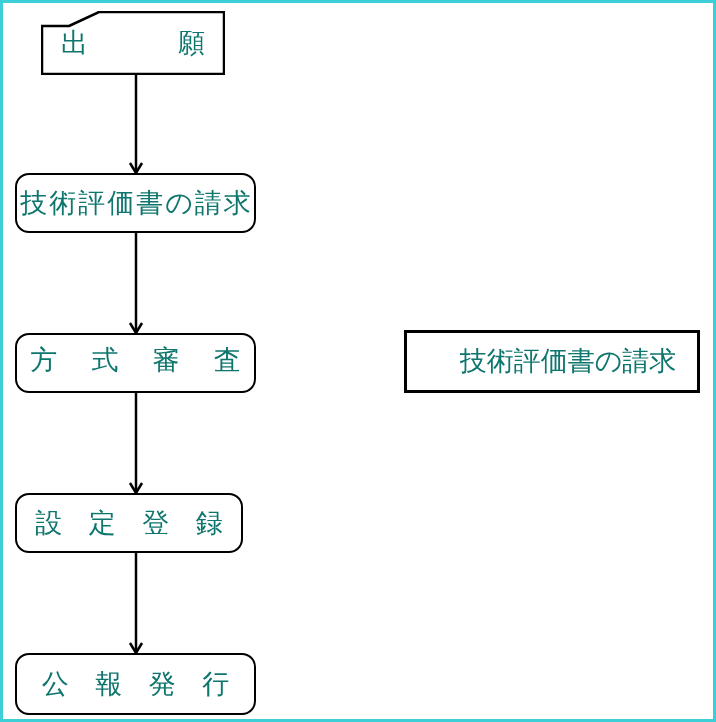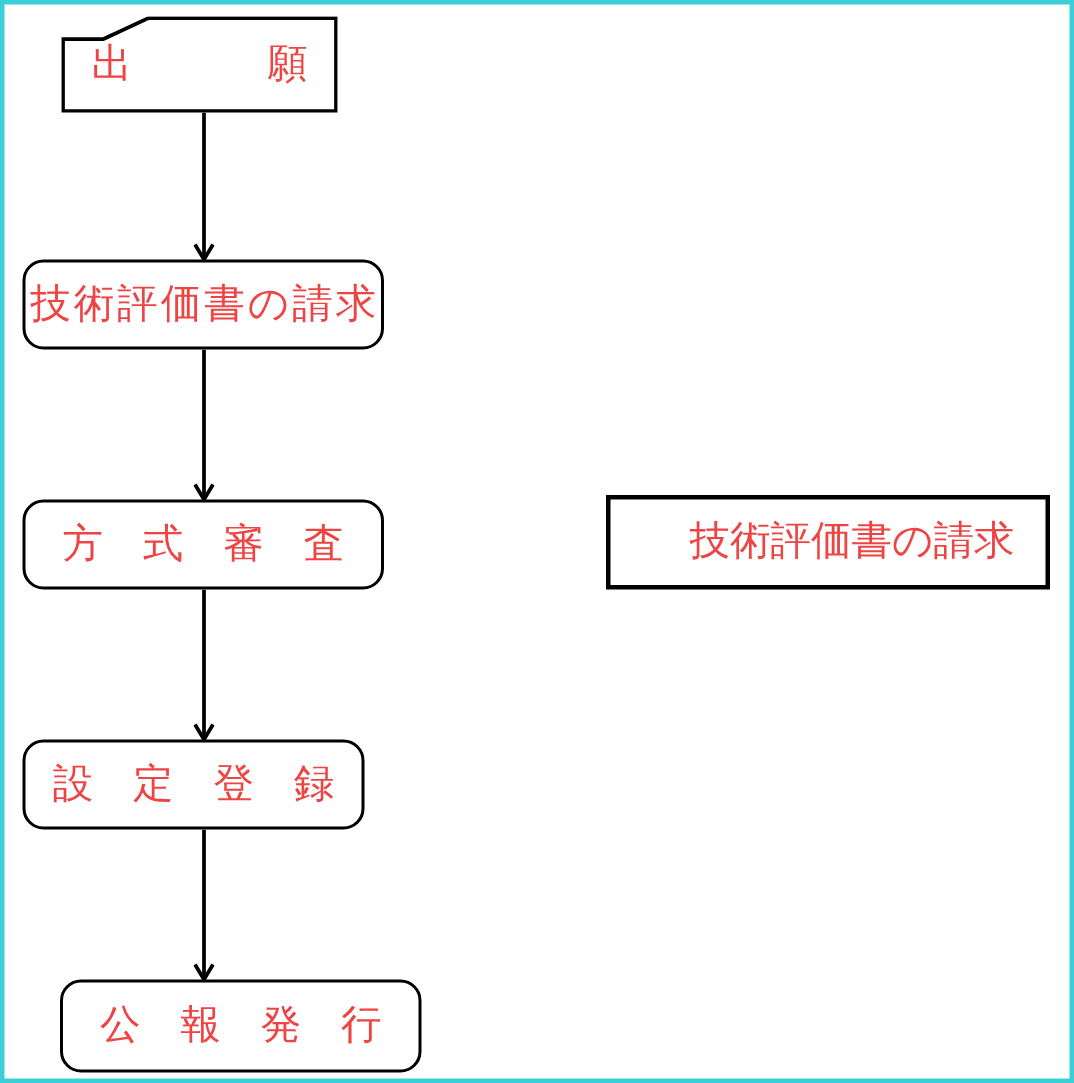--- a/index.html
+++ b/index.html
@@ -22,21 +22,21 @@
     box-sizing: border-box;
     display: flex;
     align-items: center;
     justify-content: center;
     background: #ffffff;
     color: #000000;
   }
   .node-label {
     font-size: 27px;
     line-height: 1;
-    color: #ef4444;
+    color: #0f766e;
     white-space: nowrap;
     font-weight: 400;
     transform: translateY(-1px);
   }
   
   .proc {
     border: 2px solid #000000;
     border-radius: 14px;
   }
   
@@ -99,21 +99,21 @@
     <span class="node-label sp-sm">技術評価書の請求</span>
   </div>
 
   <div class="arrow" style="left:113px; top:230px; width:40px; height:102px;">
     <svg width="40" height="102" viewBox="0 0 40 102">
       <line x1="20" y1="0" x2="20" y2="99" stroke="#000000" stroke-width="2.5"></line>
       <polyline points="14,90 20,100 26,90" fill="none" stroke="#000000" stroke-width="2.5"></polyline>
     </svg>
   </div>
 
-  <div class="node proc" style="left:12px; top:330px; width:241px; height:60px;">
+  <div class="node proc" style="left:12px; top:330px; width:241px; height:60px;font-family:Liberation Mono, monospace;">
     <span class="node-label sp-mid">方 式 審 査</span>
   </div>
 
   <div class="arrow" style="left:113px; top:390px; width:40px; height:102px;">
     <svg width="40" height="102" viewBox="0 0 40 102">
       <line x1="20" y1="0" x2="20" y2="99" stroke="#000000" stroke-width="2.5"></line>
       <polyline points="14,90 20,100 26,90" fill="none" stroke="#000000" stroke-width="2.5"></polyline>
     </svg>
   </div>
 
@@ -121,21 +121,21 @@
     <span class="node-label sp-mid">設 定 登 録</span>
   </div>
 
   <div class="arrow" style="left:113px; top:550px; width:40px; height:102px;">
     <svg width="40" height="102" viewBox="0 0 40 102">
       <line x1="20" y1="0" x2="20" y2="99" stroke="#000000" stroke-width="2.5"></line>
       <polyline points="14,90 20,100 26,90" fill="none" stroke="#000000" stroke-width="2.5"></polyline>
     </svg>
   </div>
 
-  <div class="node proc" style="left:12px; top:650px; width:241px; height:62px;margin-left:25px;">
+  <div class="node proc" style="left:12px; top:650px; width:241px; height:62px;">
     <span class="node-label sp-mid">公 報 発 行</span>
   </div>
 
   <div class="node rect" style="left:401px; top:327px; width:296px; height:63px;">
     <span class="node-label sp-none">技術評価書の請求</span>
   </div>
 
 </div>
 
 </body></html>

